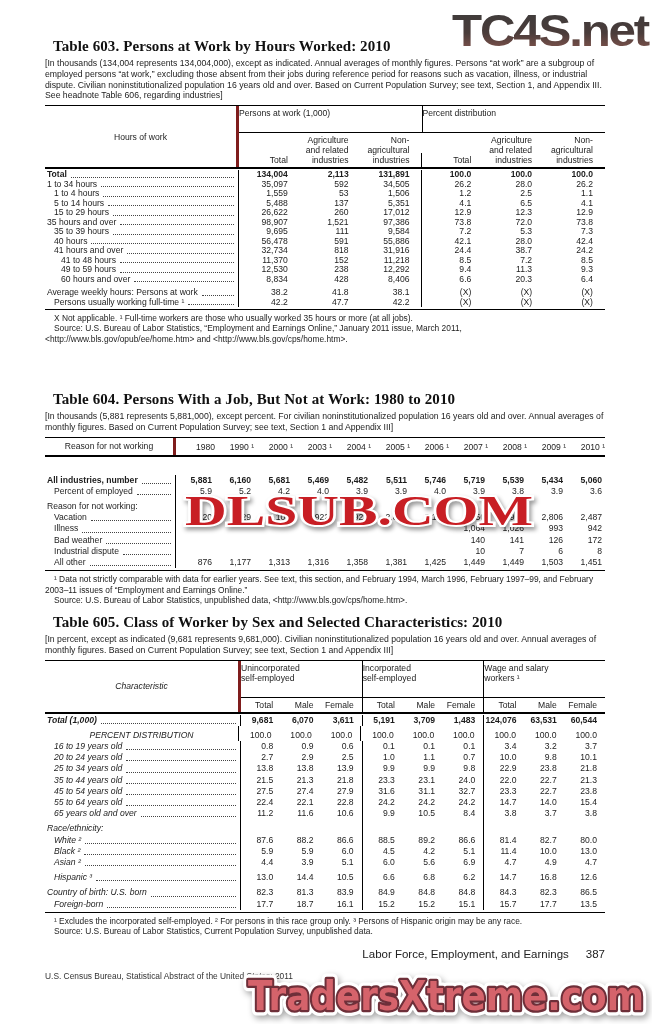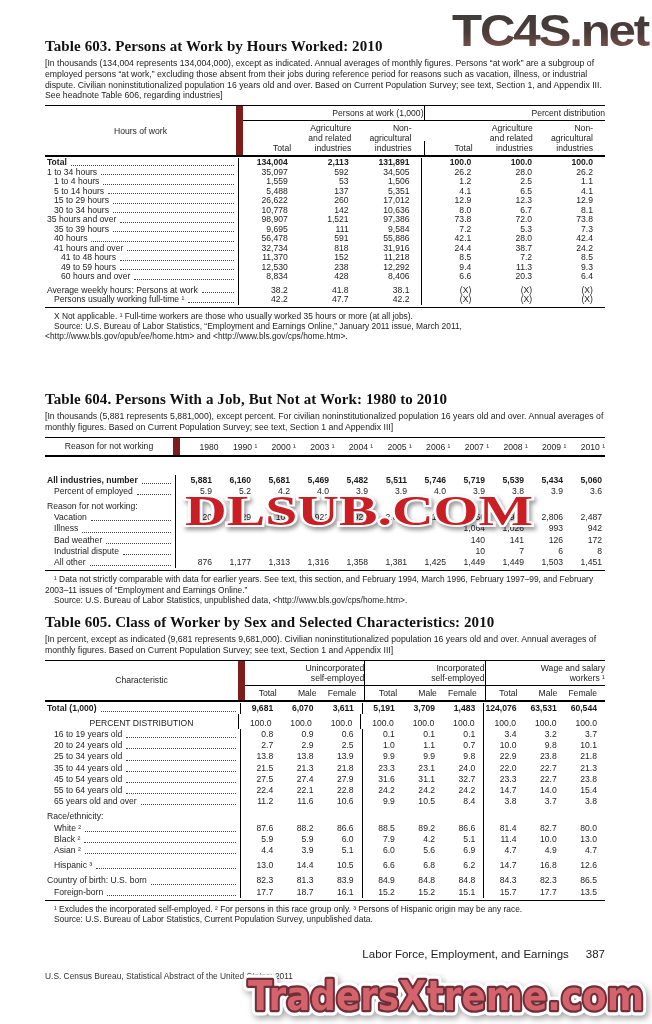--- a/index.html
+++ b/index.html
@@ -3,30 +3,30 @@
 <meta charset="utf-8">
 <style>
   html,body{margin:0;padding:0;background:#888;}
   .page{
     position:relative;width:652px;height:1024px;background:#fff;margin:0 auto;
     font-family:"Liberation Sans",sans-serif;color:#1c1c1c;overflow:hidden;
   }
   .sect{position:absolute;left:45px;width:560px;}
   .tbl-title{
     font-family:"Liberation Serif",serif;font-weight:700;font-size:15px;
-    margin:0 0 3px 0;color:#111;letter-spacing:.1px;
+    margin:0 0 3px 8px;color:#111;letter-spacing:.1px;
   }
   .tbl-note{font-size:8.7px;line-height:10.8px;margin:0 0 4px 0;color:#222;}
   
   .tbl{border-top:1px solid #000;border-bottom:1.5px solid #000;}
   .thead{display:flex;align-items:stretch;border-bottom:2px solid #000;font-size:8.6px;line-height:10px;}
-  .stub-h{display:flex;align-items:center;justify-content:center;border-right:7px solid #7f1d1d;text-align:right;}
+  .stub-h{display:flex;align-items:center;justify-content:center;border-right:3px solid #7f1d1d;text-align:right;}
   .hgroup{flex:1;display:flex;flex-direction:column;}
   .grow{display:flex;}
-  .gcell{flex:1;text-align:right;border-bottom:1px solid #000;padding:2px 0 2px;white-space:pre-line;}
+  .gcell{flex:1;text-align:left;border-bottom:1px solid #000;padding:2px 0 14px;white-space:pre-line;}
   .gcell.gdiv{border-left:1px solid #000;}
   .srow{display:flex;align-items:flex-end;}
   .scell{flex:1;text-align:right;white-space:pre-line;padding:2px 12px 2px 0;}
   .scell.gdiv{border-left:1px solid #000;}
   .tbody{}
   .trow{display:flex;align-items:stretch;}
   .trow.bold{font-weight:700;}
   .stub{display:flex;align-items:flex-end;border-right:1px solid #000;padding-left:2px;}
   .lbl{white-space:nowrap;}
   .dots{flex:1 1 auto;min-width:4px;border-bottom:1px dotted #444;margin:0 4px 2px 4px;align-self:flex-end;}
@@ -38,21 +38,21 @@
   .gap > *{padding-top:4px;}
   
   .t603 .tbody{font-size:8.6px;line-height:9.5px;padding:1px 0 2px;}
   .t603 .stub,.t603 .stub-h{flex:0 0 191px;}
   .t603 .val,.t603 .scell{padding-right:12px;}
   .t604 .tbody{font-size:8.6px;line-height:11.2px;padding:18px 0 2px;}
   .t604 .stub,.t604 .stub-h{flex:0 0 128px;}
   .t604 .val{padding-right:3px;}
   .t604 .thead .ycell{flex:1;text-align:right;padding:4px 0 3px;}
   .t605 .tbody{font-size:8.6px;line-height:11.2px;padding:1px 0 2px;}
-  .t605 .stub,.t605 .stub-h{flex:0 0 193px;}
+  .t605 .stub,.t605 .stub-h{flex:0 0 193px;font-style:italic;}
   .t605 .val,.t605 .scell{padding-right:8px;}
   .fn{font-size:8.4px;line-height:10.3px;margin:3px 0 0 0;text-indent:9px;}
   .fn.src{margin-top:0;}
   
   .wm{position:absolute;pointer-events:none;}
   .wm-tc4s{top:2px;right:1px;}
   .wm-dlsub{top:486px;left:181px;filter:drop-shadow(2px 3px 2px rgba(0,0,0,.40));}
   .wm-traders{top:969px;left:241px;filter:drop-shadow(2px 3px 3px rgba(0,0,0,.35));}
   
   .running-head{position:absolute;top:948px;left:45px;width:560px;text-align:right;font-size:11.5px;color:#222;}
@@ -159,32 +159,20 @@
             <div class="stub ind1">
               <span class="lbl">15 to 29 hours</span>
               <span class="dots"></span>
             </div>
             <div class="val">26,622</div>
             <div class="val">260</div>
             <div class="val">17,012</div>
             <div class="val gdiv">12.9</div>
             <div class="val">12.3</div>
             <div class="val">12.9</div>
-          </div>
-          <div class="trow">
-            <div class="stub ind1">
-              <span class="lbl">30 to 34 hours</span>
-              <span class="dots"></span>
-            </div>
-            <div class="val">10,778</div>
-            <div class="val">142</div>
-            <div class="val">10,636</div>
-            <div class="val gdiv">8.0</div>
-            <div class="val">6.7</div>
-            <div class="val">8.1</div>
           </div>
           <div class="trow">
             <div class="stub ind0">
               <span class="lbl">35 hours and over</span>
               <span class="dots"></span>
             </div>
             <div class="val">98,907</div>
             <div class="val">1,521</div>
             <div class="val">97,386</div>
             <div class="val gdiv">73.8</div>
@@ -652,21 +640,21 @@
             <div class="val">80.0</div>
           </div>
           <div class="trow">
             <div class="stub ind1">
               <span class="lbl">Black ²</span>
               <span class="dots"></span>
             </div>
             <div class="val">5.9</div>
             <div class="val">5.9</div>
             <div class="val">6.0</div>
-            <div class="val gdiv">7.9</div>
+            <div class="val gdiv">4.5</div>
             <div class="val">4.2</div>
             <div class="val">5.1</div>
             <div class="val gdiv">11.4</div>
             <div class="val">10.0</div>
             <div class="val">13.0</div>
           </div>
           <div class="trow">
             <div class="stub ind1">
               <span class="lbl">Asian ²</span>
               <span class="dots"></span>

